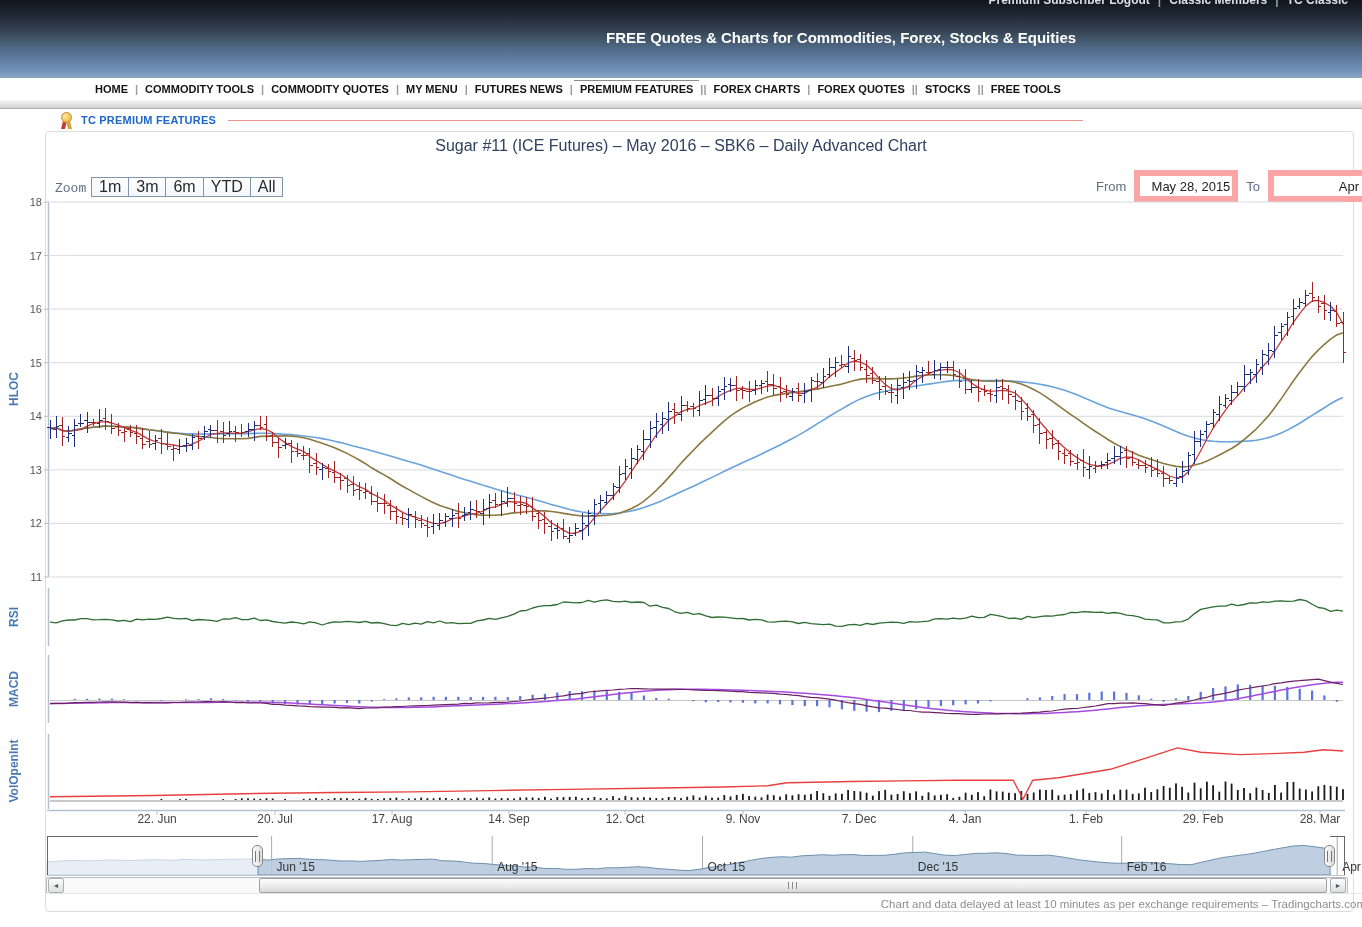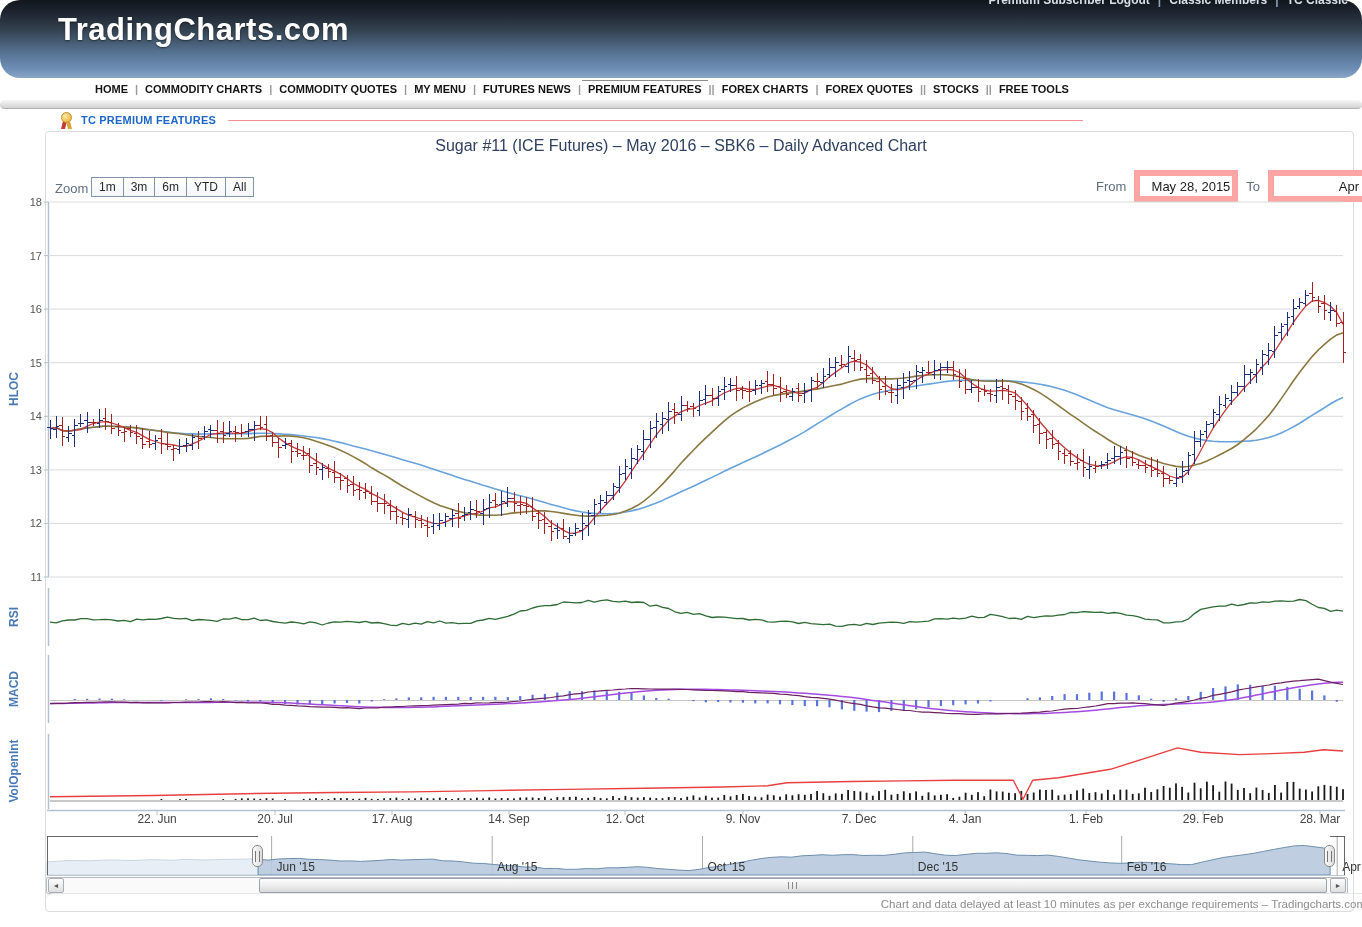--- a/index.html
+++ b/index.html
@@ -1,17 +1,17 @@
 <!DOCTYPE html>
 <html><head>
 <meta charset="utf-8">
 <style>
   html,body{margin:0;padding:0;background:#fff;width:1362px;height:927px;overflow:hidden;
     font-family:"Liberation Sans",sans-serif;position:relative;}
-  .abs{position:absolute;border-radius:20px;}
+  .abs{position:absolute;}
   
   #header{left:0;top:0;width:1362px;height:78px;overflow:hidden;
     background:linear-gradient(180deg,#12161d 0%,#1d2530 16%,#33414f 38%,#54708f 66%,#7091b8 90%,#8ba6c6 100%);}
   #toplinks{top:-7px;right:14px;font-size:12px;font-weight:bold;color:#d9dfe8;white-space:nowrap;}
   #toplinks .sep{color:#8fa3bb;padding:0 8px;}
   #logo{left:58px;top:12px;color:#ffffff;font-size:31px;font-weight:bold;letter-spacing:0.5px;
     text-shadow:0 1px 2px rgba(0,0,0,.5);cursor:pointer;}
   #tagline{left:606px;top:29px;color:#ffffff;font-size:15px;font-weight:bold;}
   
   #navbar{left:0;top:78px;width:1362px;height:22px;background:#fff;}
@@ -26,24 +26,24 @@
   .medal{width:13px;height:17px;position:relative;display:inline-block;}
   .medal::before{content:"";position:absolute;left:2px;bottom:0;width:4px;height:8px;background:#c43b36;transform:skewX(-14deg);}
   .medal::after{content:"";position:absolute;left:7px;bottom:0;width:4px;height:8px;background:#d8a33a;transform:skewX(14deg);}
   .medal .coin{position:absolute;top:0;left:1px;width:9px;height:9px;border-radius:50%;
     background:radial-gradient(circle at 35% 35%,#ffe9a8,#e7ad25);border:1px solid #c08f27;}
   #premiumlabel{margin-left:8px;font-size:11px;font-weight:bold;color:#1f66c9;letter-spacing:0.2px;cursor:pointer;}
   #redline{left:228px;top:120px;width:855px;height:0;border-top:1px solid #f09090;}
   
   #widget{left:45px;top:131px;width:1307px;height:779px;border:1px solid #dcdcdc;border-radius:4px;background:#fff;}
   #charttitle{left:0;top:137px;width:1362px;text-align:center;font-size:16px;color:#2f4160;}
-  #zoomlabel{left:55px;top:181px;font-size:13px;color:#5f6f80;}
+  #zoomlabel{left:55px;top:181px;font-size:13px;color:#5f6f80;font-family:Liberation Mono, monospace;}
   #zoombtns{left:92px;top:177px;display:flex;}
   .zbtn{border:1px solid #7e95ac;background:linear-gradient(#ffffff,#f3f6f9);color:#2a2a2a;
-    font-size:12px;padding:2px 7px;margin-left:-1px;cursor:pointer;line-height:14px;}
+    font-size:16px;padding:2px 7px;margin-left:-1px;cursor:pointer;line-height:14px;}
   #rangerow{left:1088px;top:170px;display:flex;align-items:center;}
   .range-label{font-size:13px;color:#5f6f80;padding:0 8px;}
   .range-input{border:6px solid #fca5a5;background:#fff;color:#222;font-size:13px;text-align:right;
     height:18px;padding:1px 2px;font-family:"Liberation Sans",sans-serif;}
   #frominput{width:88px;} #toinput{width:84px;padding-left:48px;}
   
   #chart-svg{position:absolute;left:0;top:0;width:1362px;height:927px;pointer-events:none;z-index:2;}
   #chart-svg text{font-family:"Liberation Sans",sans-serif;}
   .overlay{background:transparent;z-index:3;}
   .nav-handle{width:9px;height:20px;top:845px;border:1px solid #8a8a8a;border-radius:5px;z-index:4;
@@ -63,28 +63,28 @@
   #footer{left:45px;top:893px;width:1331px;border-top:1px solid #e6e6e6;text-align:right;
     padding-top:4px;font-size:11.5px;color:#8d8d8d;z-index:3;box-sizing:border-box;padding-right:10px;}
 </style>
 </head>
 <body>
 
 <div id="header" class="abs">
   <div id="toplinks" class="abs">
     <span>Premium Subscriber Logout</span><span class="sep">|</span><span>Classic Members</span><span class="sep">|</span><span>TC Classic</span>
   </div>
-  <div id="logo" class="abs">TradingCharts.com</div>
+  <div id="tagline" class="abs">FREE Quotes &amp; Charts for Commodities, Forex, Stocks &amp; Equities</div>
 </div>
 
 <div id="navbar" class="abs">
   <div id="navrow" class="abs">
       <span class="nav-item">HOME</span>
       <span class="nav-sep">|</span>
-      <span class="nav-item">COMMODITY CHARTS</span>
+      <span class="nav-item">COMMODITY TOOLS</span>
       <span class="nav-sep">|</span>
       <span class="nav-item">COMMODITY QUOTES</span>
       <span class="nav-sep">|</span>
       <span class="nav-item">MY MENU</span>
       <span class="nav-sep">|</span>
       <span class="nav-item">FUTURES NEWS</span>
       <span class="nav-sep">|</span>
       <span class="nav-item active">PREMIUM FEATURES</span>
       <span class="nav-sep">||</span>
       <span class="nav-item">FOREX CHARTS</span>

